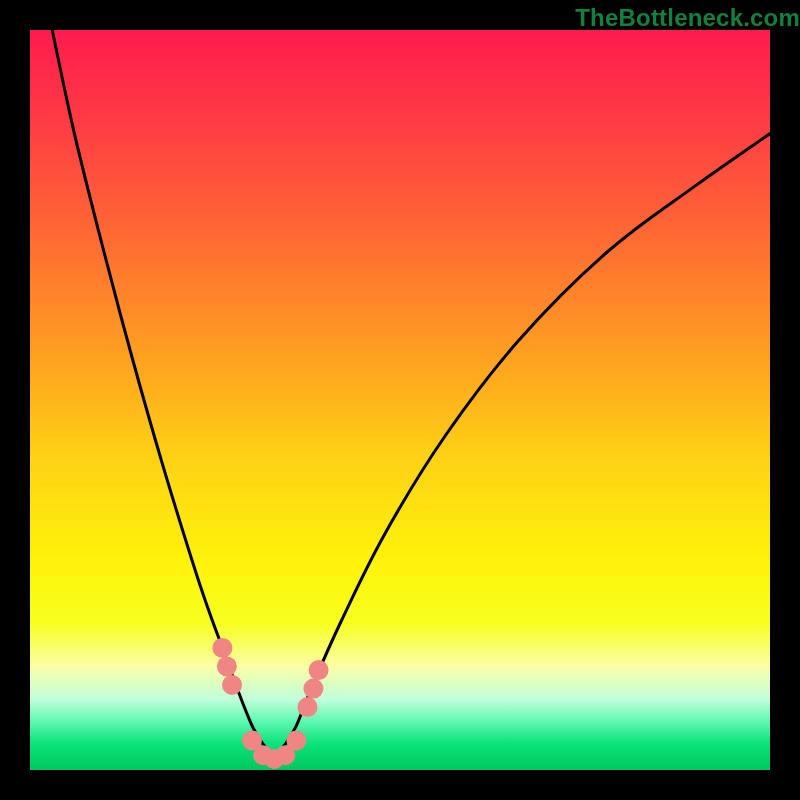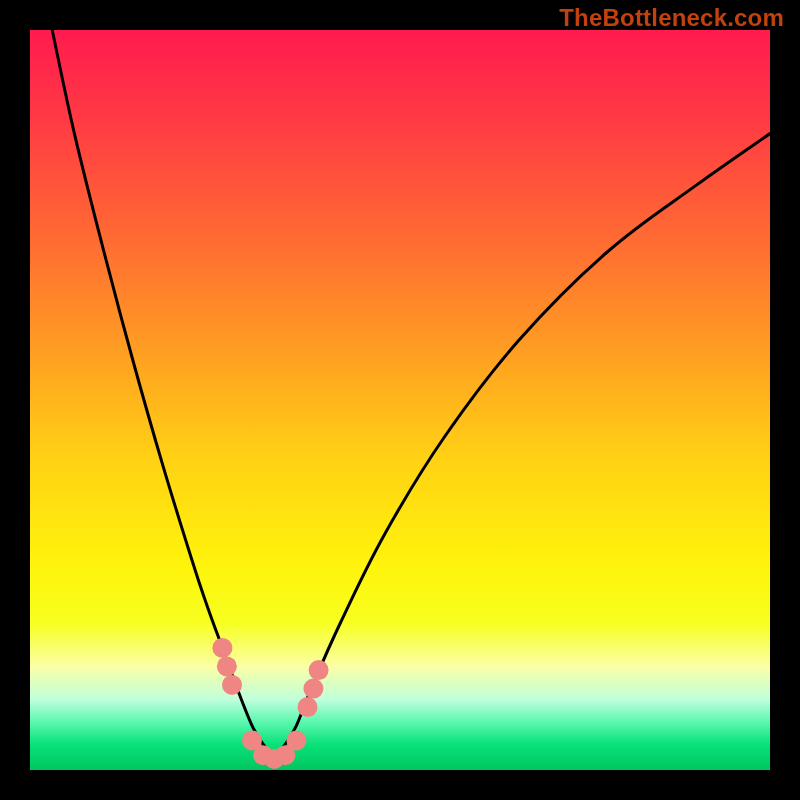--- a/index.html
+++ b/index.html
@@ -27,25 +27,25 @@
     
     overflow: hidden;
   }
   .gradient {
     position: absolute;
     inset: 0;
   }
   .attribution {
     position: absolute;
     top: 4px;
-    right: 16px;
+    right: 0;
     font-family: Arial, Helvetica, sans-serif;
     font-size: 24px;
     font-weight: 600;
-    color: #c2410c;
+    color: #15803d;
     letter-spacing: 0.2px;
   }
   svg.curve {
     position: absolute;
     inset: 0;
   }
 </style>
 </head>
 <body>
 

